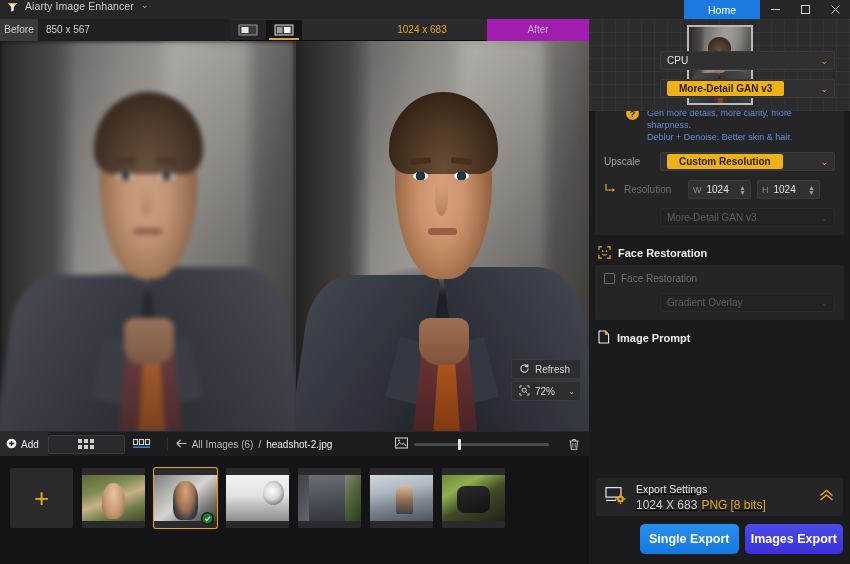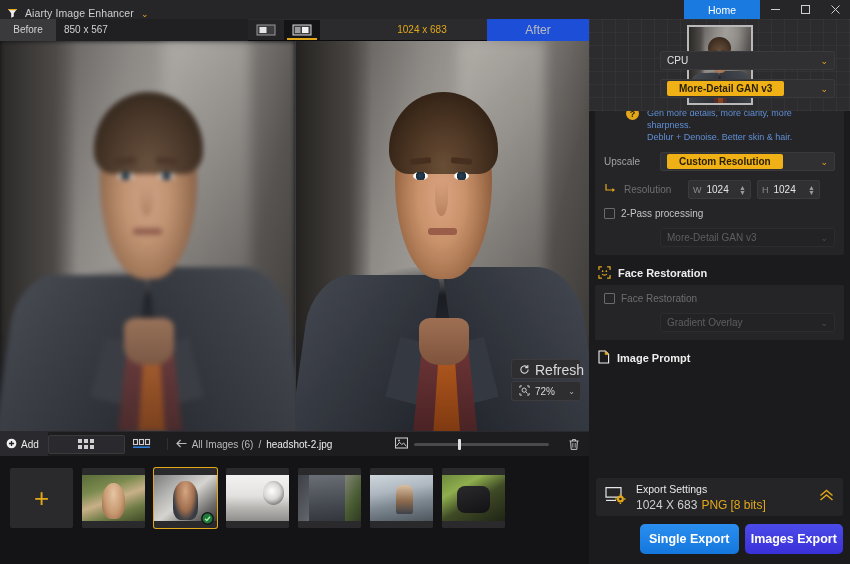--- a/index.html
+++ b/index.html
@@ -8,21 +8,21 @@
     background: #1b1b1d;
     font-family: "Liberation Sans", sans-serif;
     overflow: hidden;
     -webkit-font-smoothing: antialiased;
   }
   .app { position: relative; width: 850px; height: 564px; background: #1b1b1d; }
 
   
   .titlebar {
     position: absolute; top: 0; left: 0; width: 850px; height: 19px;
-    background: #262629; display: flex; align-items: flex-end;
+    background: #262629; display: flex; align-items: flex-start;
   }
   .tb-logo { margin-left: 6px; width: 13px; height: 13px; display:flex; align-items:center; justify-content:center; }
   .tb-title { margin-left: 6px; font-size: 10.5px; color: #cfcfcf; letter-spacing: .1px; }
   .tb-caret { margin-left: 7px; font-size: 9px; color: #e3a81a; }
   .tb-spacer { flex: 1; }
   .tb-home {
     width: 76px; height: 19px; background: #1a7ae0; color: #fff;
     font-size: 10.5px; display: flex; align-items: center; justify-content: center;
   }
   .tb-btn { width: 30px; height: 19px; display:flex; align-items:center; justify-content:center; color:#cfcfcf; }
@@ -30,35 +30,35 @@
 
   
   .leftpane { position: absolute; top: 19px; left: 0; width: 589px; height: 545px; background:#141416; }
 
   .cmpbar {
     position: absolute; top: 0; left: 0; width: 589px; height: 22px;
     background: #2b2b2e; display: flex; align-items: center;
     border-bottom: 1px solid #0c0c0e;
   }
   .cmp-before {
-    width: 56px; height: 22px; background:#3a3a3d; color:#d3d3d3;
+    width: 38px; height: 22px; background:#3a3a3d; color:#d3d3d3;
     font-size: 10px; display:flex; align-items:center; justify-content:center;
   }
   .cmp-dim {
     width: 192px; height:22px; background:#202023; color:#d0d0d0; font-size:10px;
     display:flex; align-items:center; padding-left: 8px;
   }
   .cmp-toggles { display:flex; align-items:center; gap:0px; height:22px; }
   .tgl { width:36px; height:20px; display:flex; align-items:center; justify-content:center; position:relative; background:#242427;}
   .tgl.active { background:#141416; }
   .tgl.active::after { content:''; position:absolute; bottom:0; left:3px; right:3px; height:1.5px; background:#e3a81a; }
   .cmp-spacer { flex:1; }
   .cmp-dim2 { width:130px; color:#e3a81a; font-size:10px; text-align:center; }
   .cmp-after {
-    width:102px; height:22px; background:#1d4ed8; color:#bdbdbd; font-size:12px;
+    width:102px; height:22px; background:#a21caf; color:#bdbdbd; font-size:10px;
     display:flex; align-items:center; justify-content:center;
   }
 
   
   .canvas { position:absolute; top:22px; left:0; width:589px; height:390px; background:#0d0d0f; display:flex; }
   .half { position:relative; width:294.5px; height:390px; overflow:hidden; }
   .half + .half { border-left: 1px solid #3a3a3a; }
 
   
   .photo { position:absolute; inset:0; }
@@ -113,22 +113,22 @@
      background: linear-gradient(180deg, rgba(170,120,90,0), #a97a58); border-radius: 0 0 50% 50%; opacity:.75;}
   .mouth{ position:absolute; left:45%; top:48%; width:10%; height:1.8%; background:#8d5749; border-radius:3px; opacity:.85;}
 
   .blurred { filter: blur(2.6px) saturate(.92); }
   .sharp   { filter: blur(0.15px) contrast(1.08) saturate(1.04); }
 
   
   .fc { position:absolute; right:8px; }
   .fc-refresh{
     top:318px; width:70px; height:20px; background:#2e2e31; border:1px solid #3c3c40;
-    border-radius:3px; display:flex; align-items:flex-end; gap:5px; padding-left:7px;
-    color:#d9d9d9; font-size:14px;
+    border-radius:3px; display:flex; align-items:center; gap:5px; padding-left:7px;
+    color:#d9d9d9; font-size:10px;
   }
   .fc-zoom{
     top:340px; width:70px; height:20px; background:#2e2e31; border:1px solid #3c3c40;
     border-radius:3px; display:flex; align-items:center; gap:5px; padding-left:7px;
     color:#d9d9d9; font-size:10px;justify-content:space-between;
   }
   .fc-zoom .cz { margin-left:auto; margin-right:5px; font-size:8px; color:#b5b5b5;}
 
   
   .btoolbar{
@@ -238,21 +238,21 @@
   .chk .ct.dim{ color:#6e6e70; }
   .viewbtn{ margin-left:8px; padding:1px 9px; border:1px solid #3b74c4; border-radius:2px;
     color:#dcdcdc; font-size:10px; background:#242427; }
 
   .bluebar{ position:absolute; top:0px; left:0; width:100%; height:3px; }
   .bluebar i{ position:absolute; left:55%; width:33%; height:3px; background:#1a7ae0; border-radius:2px;}
 
   .exportwrap{ position:absolute; bottom:0; left:0; width:261px; height:95px; background:#1b1b1d; }
   .expset{
     margin:9px 7px 0 7px; height:38px; background:#252527; border-radius:3px;
-    display:flex; align-items:center; padding:0 9px; gap:9px;
+    display:flex; align-items:center; padding:0 9px; gap:9px;text-decoration:underline;
   }
   .expinfo .t1x{ font-size:10.5px; color:#e9e9e9; margin-bottom:3px; }
   .expinfo .t2x{ font-size:12px; color:#cfcfcf; }
   .expinfo .t2x .fmt{ color:#e3a81a; margin-left:4px; }
   .expinfo .t2x .bits{ color:#e3a81a; margin-left:3px; }
   .chevup{ margin-left:auto; color:#e3a81a; font-size:12px; }
   .expbtns{ display:flex; gap:6px; margin:8px 7px 0 7px;padding-left:44px; }
   .ebtn{
     flex:1; height:30px; border-radius:5px; display:flex; align-items:center; justify-content:center;
     color:#fff; font-size:12.5px; font-weight:bold;
@@ -578,26 +578,20 @@
         <div class="numbox">
           <span class="u">H</span>
           <span class="v">1024</span>
           <span class="spin">
               <span>▲</span>
               <span>▼</span>
             </span>
         </div>
       </div>
       <div class="row">
-        <div class="chk">
-          <span class="box"></span>
-          <span class="ct">2-Pass processing</span>
-        </div>
-      </div>
-      <div class="row">
         <span class="lbl"></span>
         <div class="sel disabled">
           <span>More-Detail GAN  v3</span>
           <span class="chev">⌄</span>
         </div>
       </div>
     </div>
 
     <div class="sec-head">
       <span>

